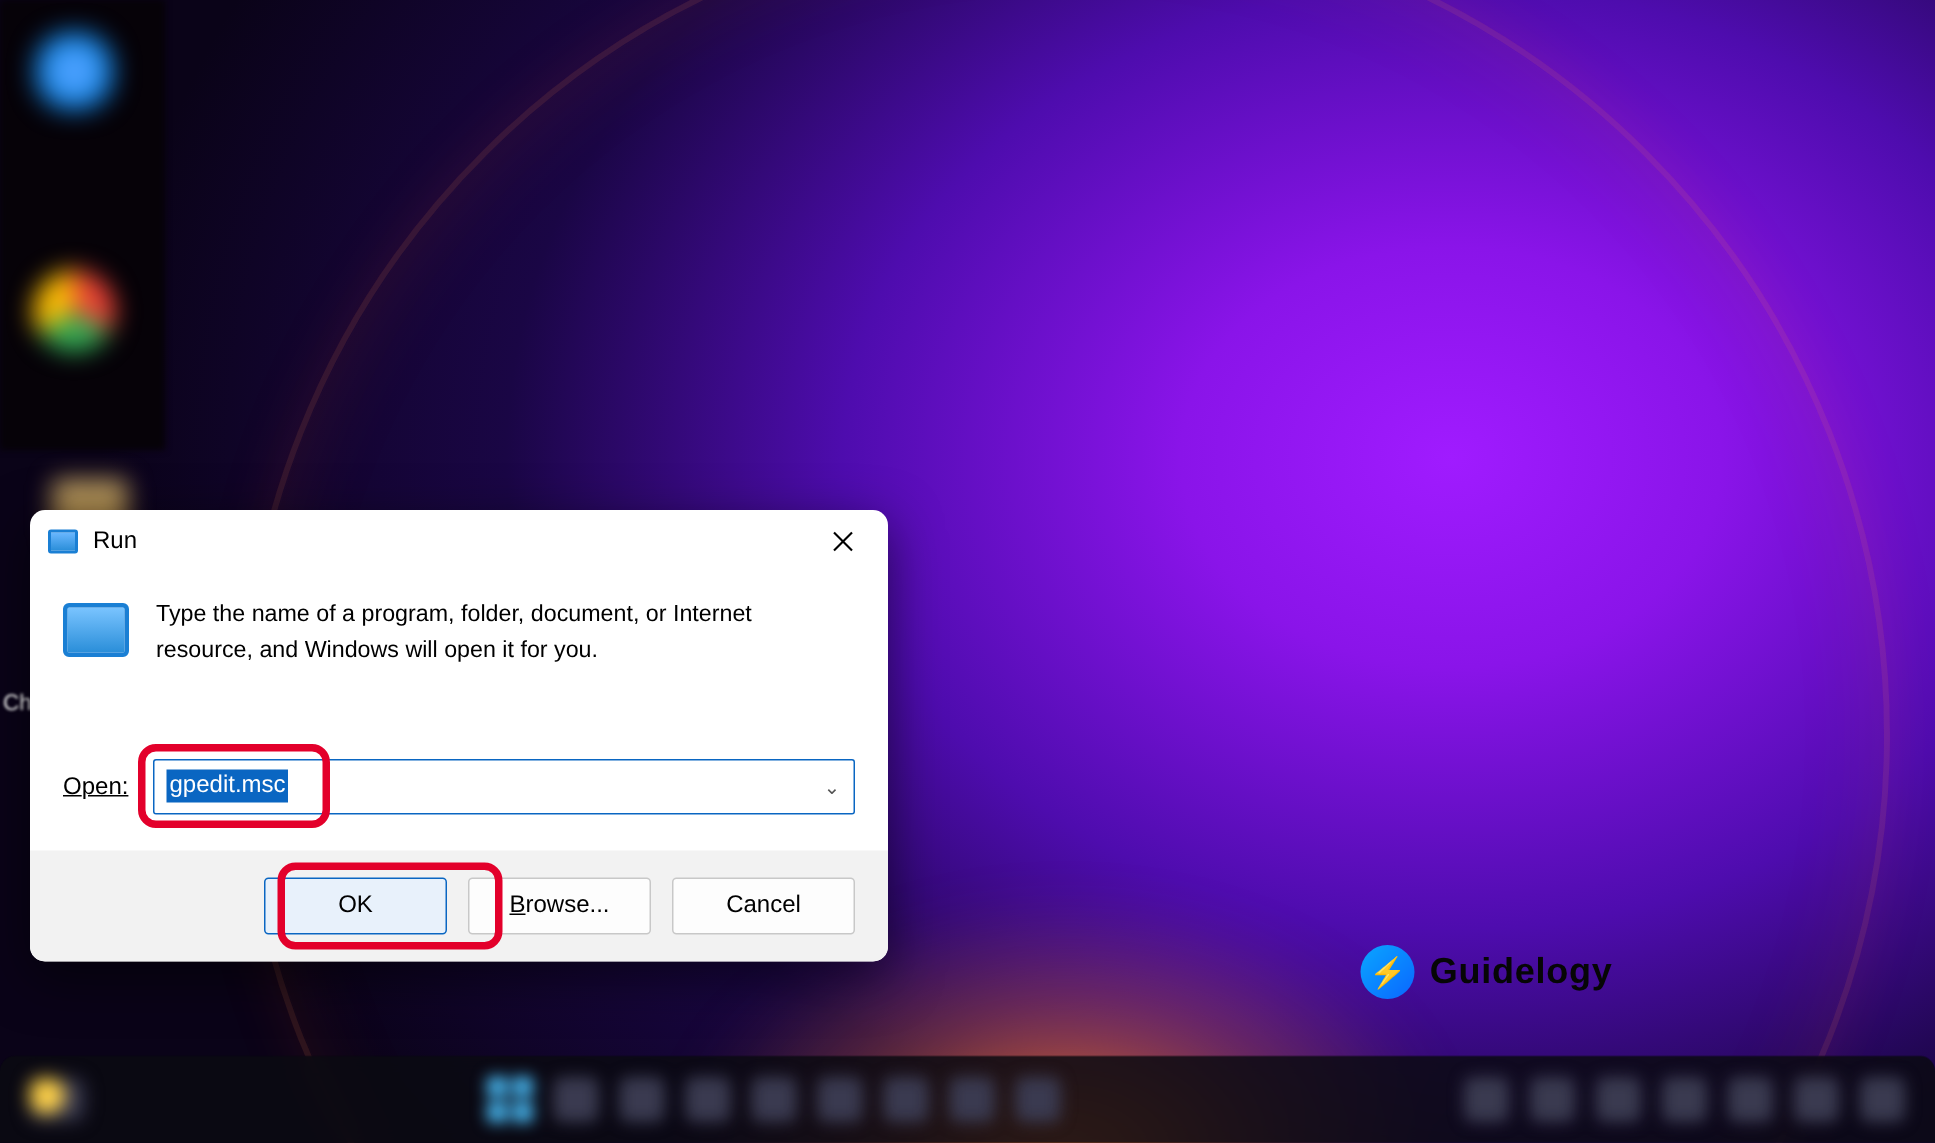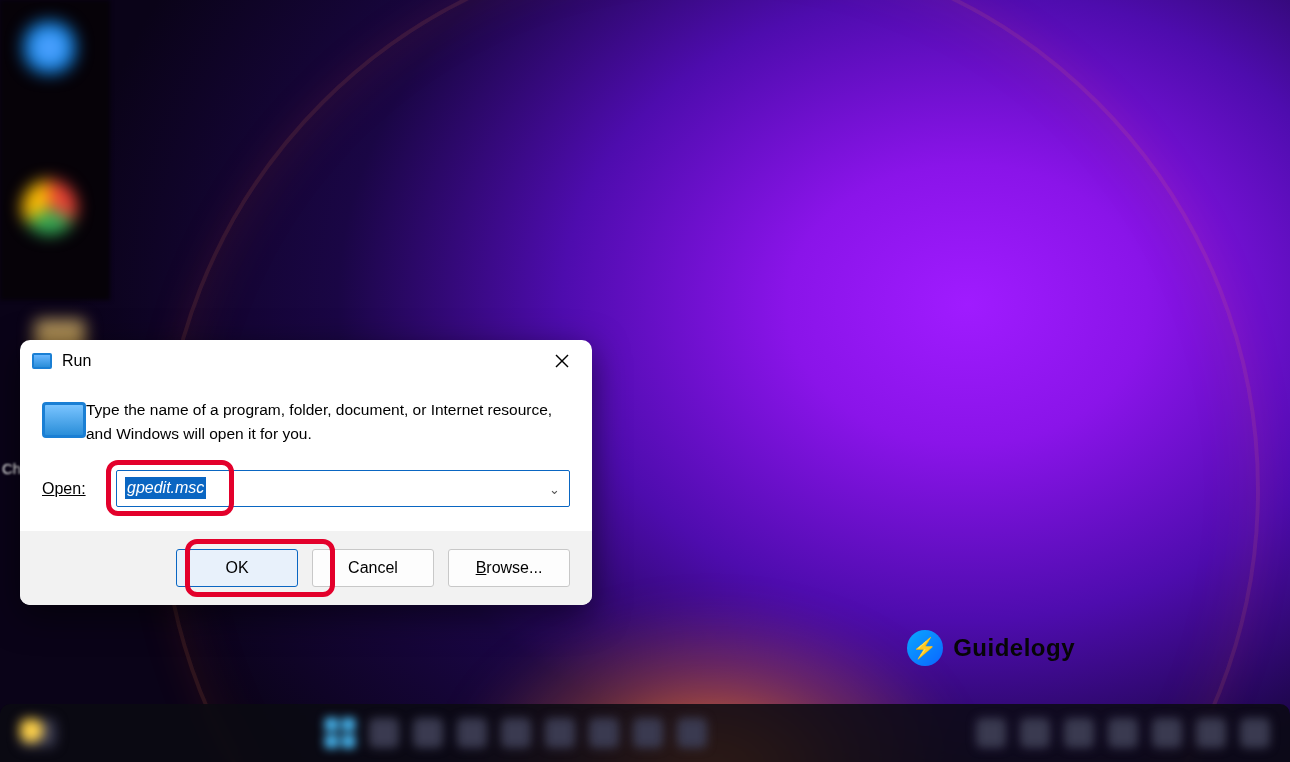--- a/index.html
+++ b/index.html
@@ -74,49 +74,49 @@
   .titlebar .title { font-size: 16px; color: #000; }
   .titlebar .spacer { flex: 1; }
   .titlebar .close {
     width: 40px; height: 30px;
     display: flex; align-items: center; justify-content: center;
     font-size: 18px; color: #000;
     cursor: pointer;
     border-radius: 4px;
   }
 
-  .body-area { padding: 18px 22px 24px 22px; display: flex; }
+  .body-area { padding: 18px 22px 24px 22px; display: flex; gap: 18px; }
   .big-icon {
     width: 44px; height: 36px;
     border: 3px solid #1a7fd4;
     border-radius: 4px;
     background: linear-gradient(#7ac4ff,#2a8ed9);
     flex-shrink: 0;
     margin-top: 4px;
   }
   .desc { font-size: 15.5px; color: #000; line-height: 1.55; }
 
   .open-row {
     display: flex; align-items: center;
     padding: 0 22px 24px 22px;
-    gap: 18px;
+    gap: 4px;
+    margin-top: 36px;
   }
   .open-label { font-size: 16px; color: #000; width: 56px; }
   .open-label span { text-decoration: underline; text-decoration-color: #000; }
   .combo-wrap { position: relative; flex: 1; }
   .combo {
     width: 100%;
     height: 37px;
     border: 1px solid #0a66c2;
     border-radius: 2px;
     padding: 0 12px 0 8px;
     font-size: 16px;
     background: #fff;
     outline: none;
-    font-style: italic;
   }
   .combo .sel {
     display: inline-block;
     background: #0a66c2;
     color: #fff;
     padding: 0 2px;
     margin-top: 6px;
     line-height: 22px;
   }
   .chev {
@@ -250,22 +250,22 @@
       <div class="combo">
         <span class="sel">gpedit.msc</span>
       </div>
       <span class="chev">⌄</span>
       <div class="hl-input"></div>
     </div>
   </div>
 
   <div class="button-bar">
     <button class="btn ok">OK</button>
+    <button class="btn"><span class="u">B</span><span>rowse...</span></button>
     <button class="btn">Cancel</button>
-    <button class="btn"><span class="u">B</span><span>rowse...</span></button>
     <div class="hl-ok"></div>
   </div>
 </div>
 
 <div class="watermark">
   <div class="logo">⚡</div>
   <div class="txt">Guidelogy</div>
 </div>
 
 <div class="taskbar">

